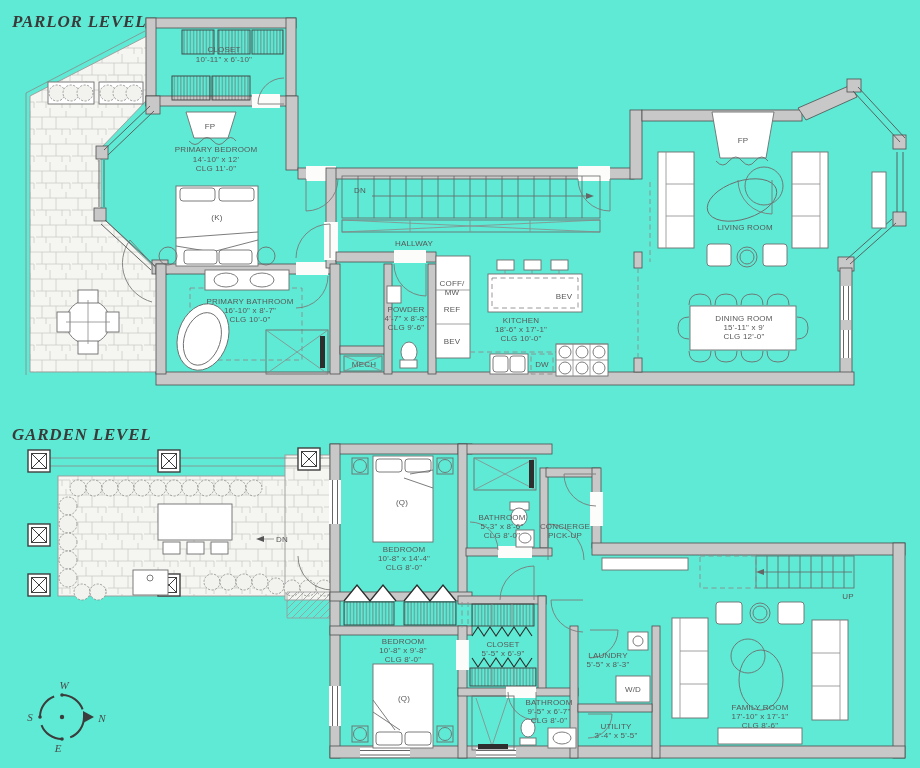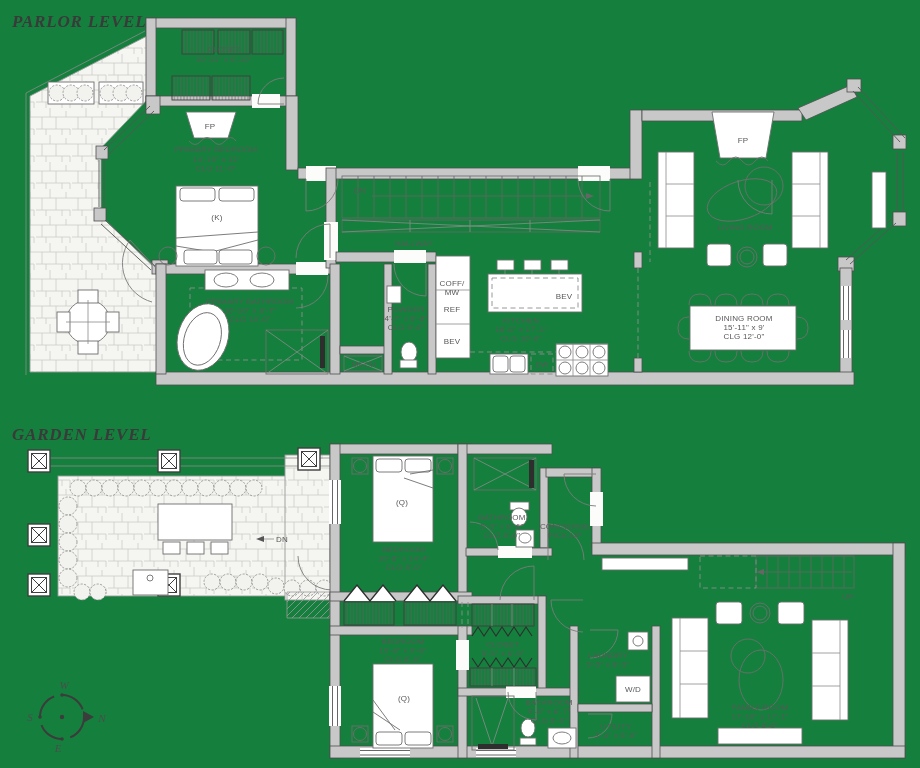--- a/index.html
+++ b/index.html
@@ -1,16 +1,16 @@
 <!DOCTYPE html>
 <html><head>
 <meta charset="utf-8">
 <style>
   html,body{margin:0;padding:0;background:#fcfcfa;}
-  .plan{position:relative;width:920px;height:768px;background:#15803d;overflow:hidden;}
+  .plan{position:relative;width:920px;height:768px;background:#5eead4;overflow:hidden;}
   svg{position:absolute;left:0;top:0;}
   .wall{fill:#c8c8c8;stroke:#4e4e4e;stroke-width:.8;}
   .thin{stroke:#8a8a8a;stroke-width:.8;fill:none;}
   .furn{stroke:#6e6e6e;stroke-width:.9;fill:#ffffff;}
   .furn2{stroke:#6e6e6e;stroke-width:.9;fill:none;}
   .dash{stroke:#8c8c8c;stroke-width:.9;fill:none;stroke-dasharray:5 3.5;}
   .door{stroke:#7a7a7a;stroke-width:.9;fill:none;}
   .stair{stroke:#666;stroke-width:.8;fill:none;}
   .winl{stroke:#555;stroke-width:.9;fill:none;}
   .win{fill:#ffffff;}

